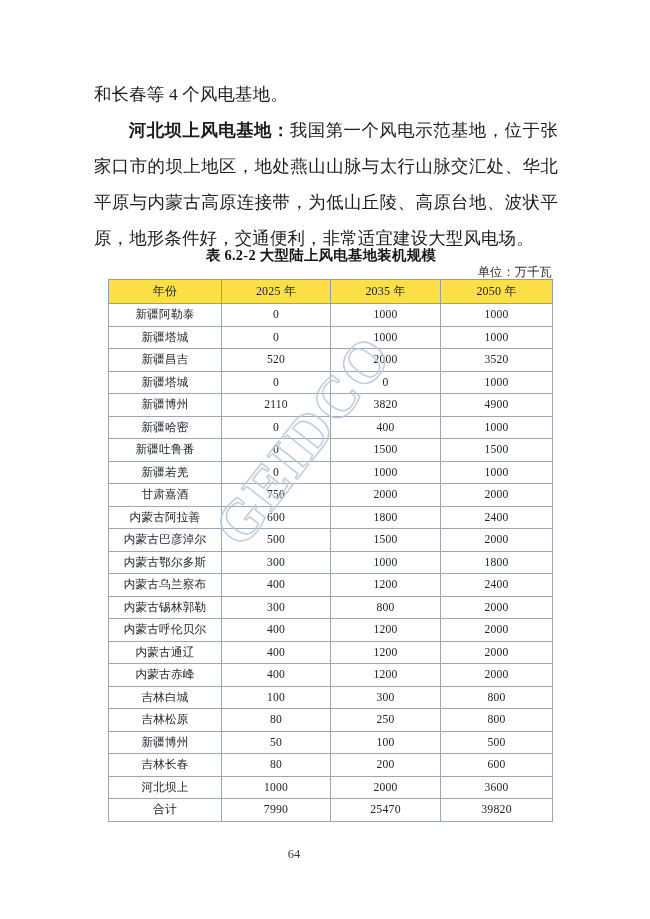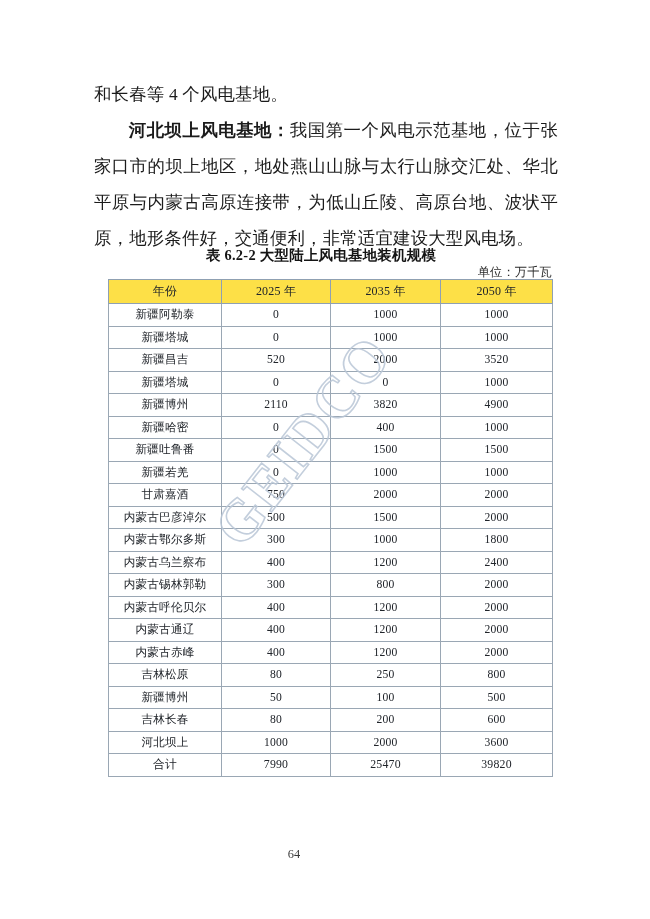--- a/index.html
+++ b/index.html
@@ -228,20 +228,26 @@
             <td>1000</td>
             <td>1000</td>
           </tr>
           <tr>
             <td class="label-cell">甘肃嘉酒</td>
             <td>750</td>
             <td>2000</td>
             <td>2000</td>
           </tr>
           <tr>
+            <td class="label-cell">内蒙古阿拉善</td>
+            <td>600</td>
+            <td>1800</td>
+            <td>2400</td>
+          </tr>
+          <tr>
             <td class="label-cell">内蒙古巴彦淖尔</td>
             <td>500</td>
             <td>1500</td>
             <td>2000</td>
           </tr>
           <tr>
             <td class="label-cell">内蒙古鄂尔多斯</td>
             <td>300</td>
             <td>1000</td>
             <td>1800</td>
@@ -268,20 +274,26 @@
             <td class="label-cell">内蒙古通辽</td>
             <td>400</td>
             <td>1200</td>
             <td>2000</td>
           </tr>
           <tr>
             <td class="label-cell">内蒙古赤峰</td>
             <td>400</td>
             <td>1200</td>
             <td>2000</td>
+          </tr>
+          <tr>
+            <td class="label-cell">吉林白城</td>
+            <td>100</td>
+            <td>300</td>
+            <td>800</td>
           </tr>
           <tr>
             <td class="label-cell">吉林松原</td>
             <td>80</td>
             <td>250</td>
             <td>800</td>
           </tr>
           <tr>
             <td class="label-cell">新疆博州</td>
             <td>50</td>

